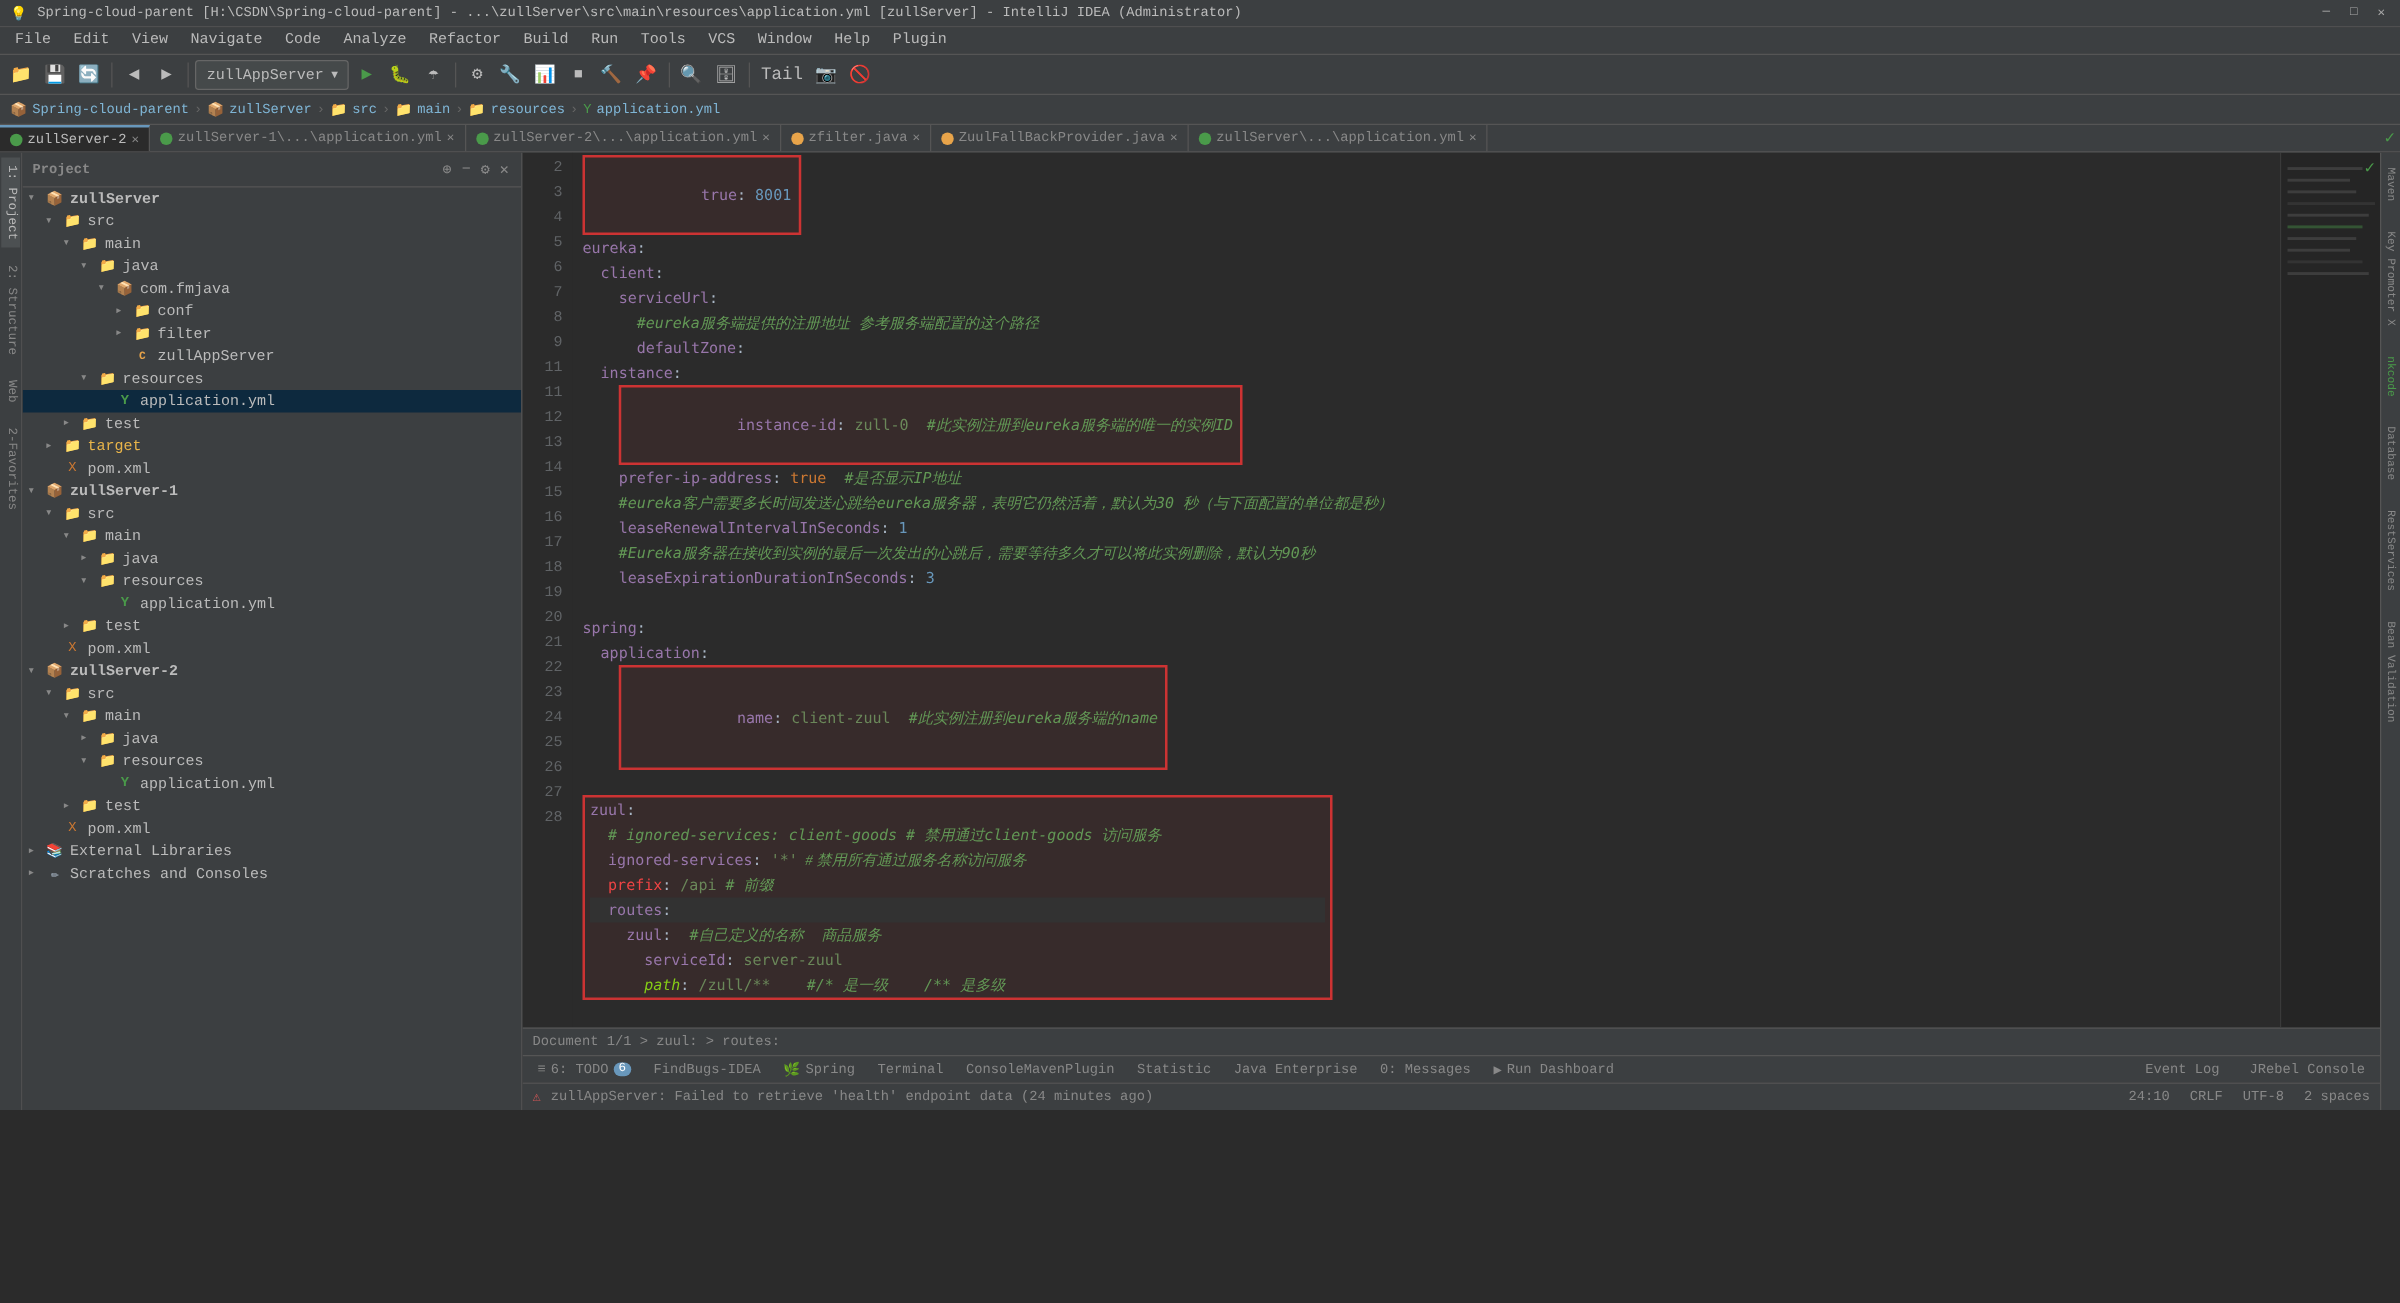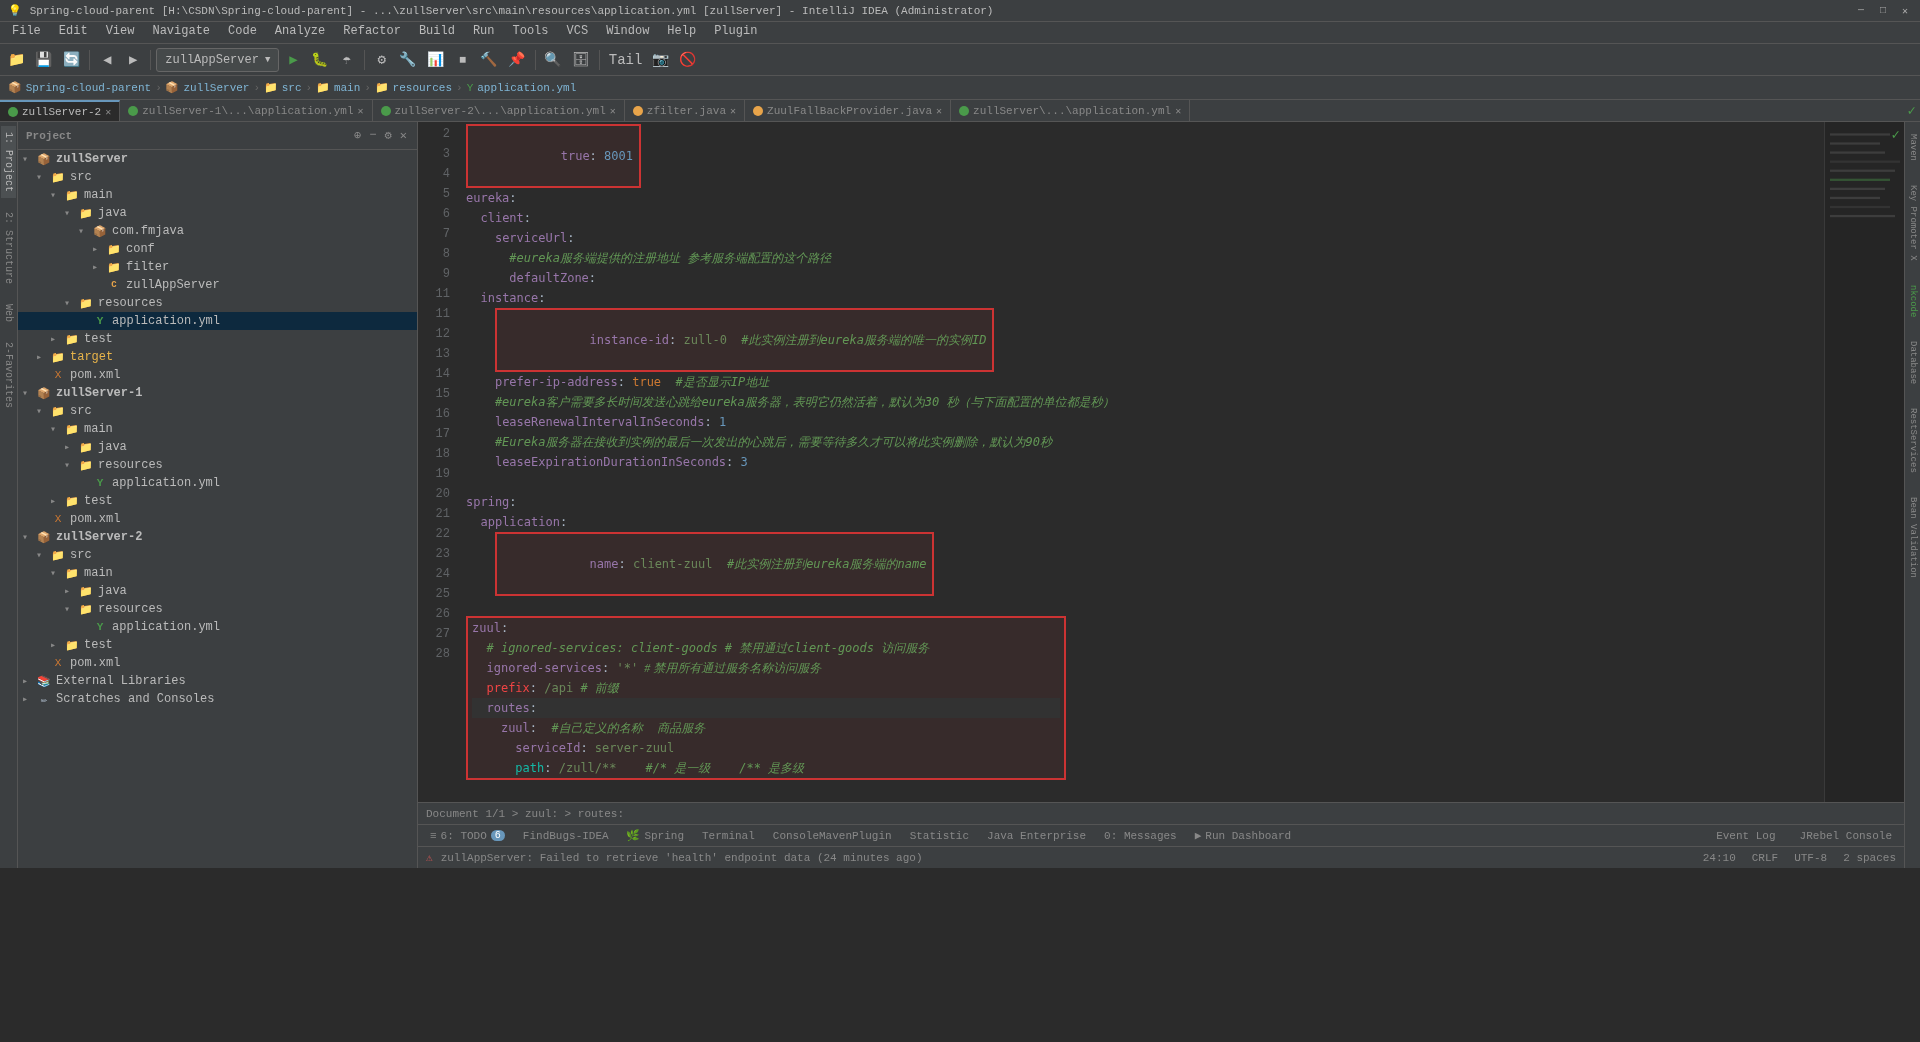--- a/index.html
+++ b/index.html
@@ -543,21 +543,21 @@
         </div>
 
         
         <div class="code-line">
           <span style="color:#a9b7c6;">&nbsp;&nbsp;</span><span style="color:#9876aa;">application</span><span style="color:#a9b7c6;">:</span>
         </div>
 
         
         <div class="code-line">
           <span style="color:#a9b7c6;">&nbsp;&nbsp;&nbsp;&nbsp;</span>
-          <span style="display:inline-block; border: 2px solid #cc3333; background: rgba(204,51,51,0.08); padding: 0 6px;">
+          <span style="display:inline-block; border: 2px solid #cc3333; background: rgba(204,51,51,0.08); padding: 10px 6px;">
             <span style="color:#9876aa;">name</span><span style="color:#a9b7c6;">: </span><span style="color:#6a8759;">client-zuul</span><span style="color:#629755; font-style:italic;">  #此实例注册到eureka服务端的name</span>
           </span>
         </div>
 
         
         <div class="code-line">&nbsp;</div>
 
         
         <div style="border: 2px solid #cc3333; background: rgba(204,51,51,0.08); display:inline-block; min-width: 600px; padding: 0 4px;">
 
@@ -591,21 +591,21 @@
             <span style="color:#a9b7c6;">&nbsp;&nbsp;&nbsp;&nbsp;</span><span style="color:#9876aa;">zuul</span><span style="color:#a9b7c6;">:  </span><span style="color:#629755; font-style:italic;">#自己定义的名称  商品服务</span>
           </div>
 
           
           <div class="code-line">
             <span style="color:#a9b7c6;">&nbsp;&nbsp;&nbsp;&nbsp;&nbsp;&nbsp;</span><span style="color:#9876aa;">serviceId</span><span style="color:#a9b7c6;">: </span><span style="color:#6a8759;">server-zuul</span>
           </div>
 
           
           <div class="code-line">
-            <span style="color:#a9b7c6;">&nbsp;&nbsp;&nbsp;&nbsp;&nbsp;&nbsp;</span><span style="color:#14b8a6;">path</span><span style="color:#a9b7c6;">: </span><span style="color:#6a8759;">/zull/**</span><span style="color:#629755; font-style:italic;">    #/* 是一级    /** 是多级</span>
+            <span style="color:#a9b7c6;">&nbsp;&nbsp;&nbsp;&nbsp;&nbsp;&nbsp;</span><span style="color:#84cc16;font-style:italic;">path</span><span style="color:#a9b7c6;">: </span><span style="color:#6a8759;">/zull/**</span><span style="color:#629755; font-style:italic;">    #/* 是一级    /** 是多级</span>
           </div>
         </div>
 
         
         <div class="code-line">&nbsp;</div>
       </div>
 
       <div class="minimap">
         <div class="minimap-content">
           <svg width="80" height="100%" viewBox="0 0 80 600" preserveAspectRatio="none">

